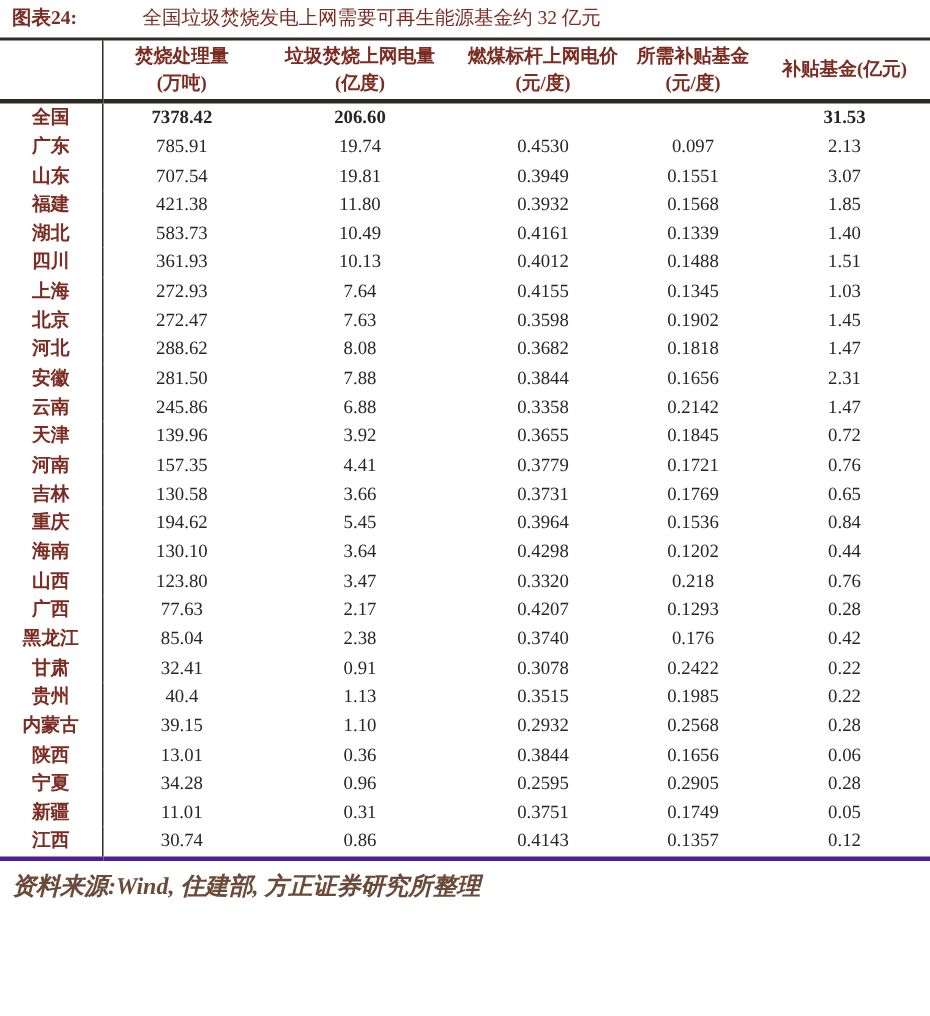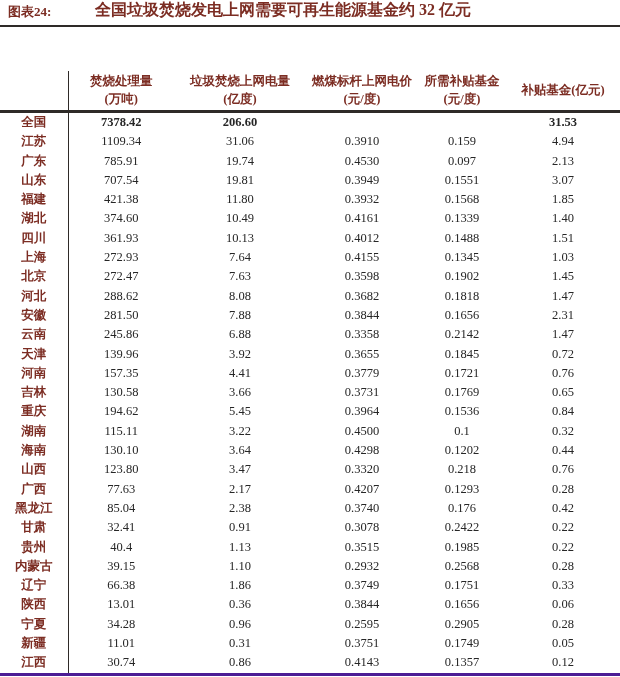--- a/index.html
+++ b/index.html
@@ -4,24 +4,24 @@
 <style>
   * { margin:0; padding:0; box-sizing:border-box; }
   html,body { width:620px; height:677px; background:#ffffff; overflow:hidden;
               font-family:"Liberation Serif","DejaVu Serif",serif; }
   .page { width:620px; height:677px; position:relative; }
 
   
   .title-row { display:flex; align-items:flex-end; padding:6px 8px 4px 8px;
                border-bottom:2px solid #2e2a28; height:27px; }
   .title-prefix { font-weight:bold; font-size:13px; color:#7c2d23; width:87px; flex:0 0 87px; }
-  .title-text   { font-weight:bold; font-size:16px; color:#7c2d23; }
+  .title-text   { font-weight:normal; font-size:13px; color:#7c2d23; }
 
   
-  table { width:620px; border-collapse:collapse; table-layout:fixed;margin-top:44px; }
+  table { width:620px; border-collapse:collapse; table-layout:fixed; }
   col.c0{width:68px;} col.c1{width:106px;} col.c2{width:132px;}
   col.c3{width:112px;} col.c4{width:88px;} col.c5{width:114px;}
 
   thead th { color:#7c2d23; font-weight:bold; font-size:12.5px; line-height:18px;
              text-align:center; vertical-align:middle; padding:1px 0 2px 0;
              border-bottom:3px solid #2e2a28; height:39px; }
   thead th.divider, td.region { border-right:1.5px solid #2e2a28; }
 
   tbody td { text-align:center; font-size:12.5px; color:#262626;
              height:19.3px; line-height:19.3px; padding:0;
@@ -80,28 +80,20 @@
     <tbody id="table-body">
         <tr class="bold">
           <td class="region">全国</td>
           <td>7378.42</td>
           <td>206.60</td>
           <td></td>
           <td></td>
           <td>31.53</td>
         </tr>
         <tr>
-          <td class="region">江苏</td>
-          <td>1109.34</td>
-          <td>31.06</td>
-          <td>0.3910</td>
-          <td>0.159</td>
-          <td>4.94</td>
-        </tr>
-        <tr>
           <td class="region">广东</td>
           <td>785.91</td>
           <td>19.74</td>
           <td>0.4530</td>
           <td>0.097</td>
           <td>2.13</td>
         </tr>
         <tr>
           <td class="region">山东</td>
           <td>707.54</td>
@@ -113,21 +105,21 @@
         <tr>
           <td class="region">福建</td>
           <td>421.38</td>
           <td>11.80</td>
           <td>0.3932</td>
           <td>0.1568</td>
           <td>1.85</td>
         </tr>
         <tr>
           <td class="region">湖北</td>
-          <td>374.60</td>
+          <td>583.73</td>
           <td>10.49</td>
           <td>0.4161</td>
           <td>0.1339</td>
           <td>1.40</td>
         </tr>
         <tr>
           <td class="region">四川</td>
           <td>361.93</td>
           <td>10.13</td>
           <td>0.4012</td>
@@ -200,28 +192,20 @@
         </tr>
         <tr>
           <td class="region">重庆</td>
           <td>194.62</td>
           <td>5.45</td>
           <td>0.3964</td>
           <td>0.1536</td>
           <td>0.84</td>
         </tr>
         <tr>
-          <td class="region">湖南</td>
-          <td>115.11</td>
-          <td>3.22</td>
-          <td>0.4500</td>
-          <td>0.1</td>
-          <td>0.32</td>
-        </tr>
-        <tr>
           <td class="region">海南</td>
           <td>130.10</td>
           <td>3.64</td>
           <td>0.4298</td>
           <td>0.1202</td>
           <td>0.44</td>
         </tr>
         <tr>
           <td class="region">山西</td>
           <td>123.80</td>
@@ -264,28 +248,20 @@
         </tr>
         <tr>
           <td class="region">内蒙古</td>
           <td>39.15</td>
           <td>1.10</td>
           <td>0.2932</td>
           <td>0.2568</td>
           <td>0.28</td>
         </tr>
         <tr>
-          <td class="region">辽宁</td>
-          <td>66.38</td>
-          <td>1.86</td>
-          <td>0.3749</td>
-          <td>0.1751</td>
-          <td>0.33</td>
-        </tr>
-        <tr>
           <td class="region">陕西</td>
           <td>13.01</td>
           <td>0.36</td>
           <td>0.3844</td>
           <td>0.1656</td>
           <td>0.06</td>
         </tr>
         <tr>
           <td class="region">宁夏</td>
           <td>34.28</td>

